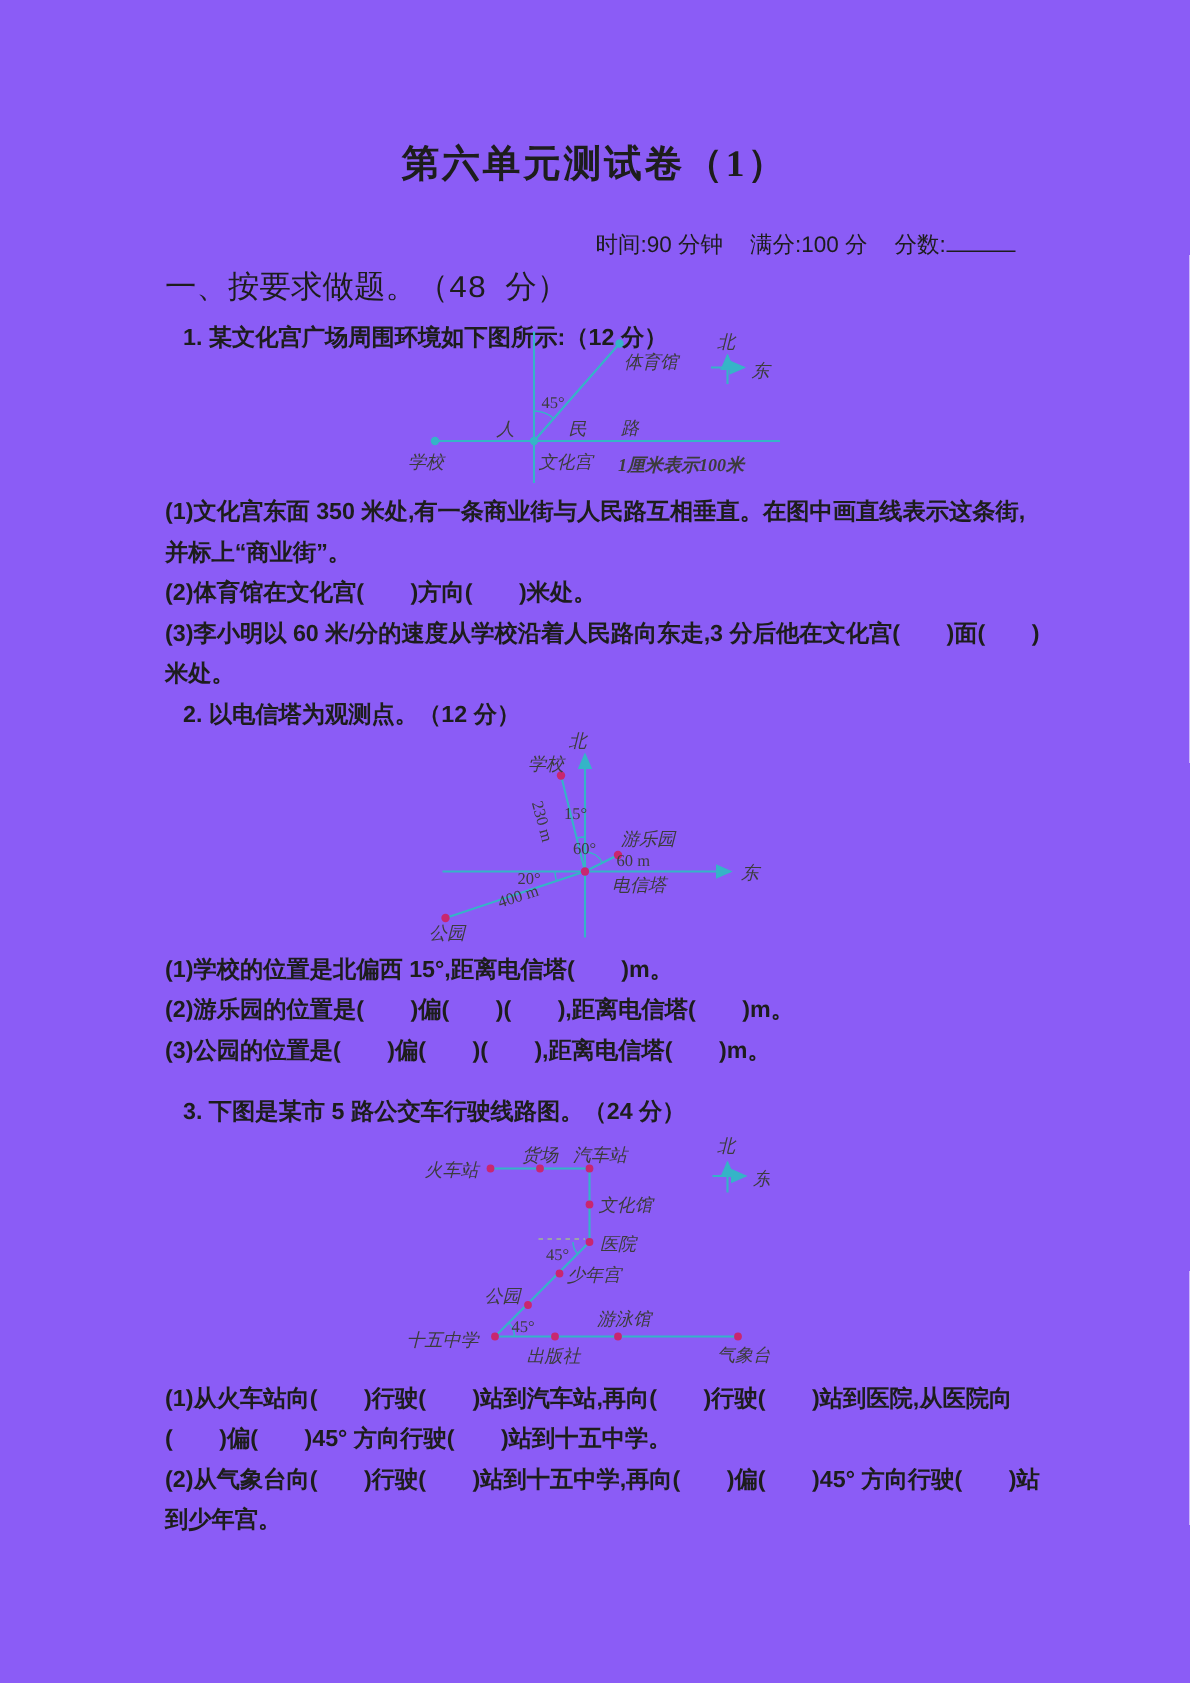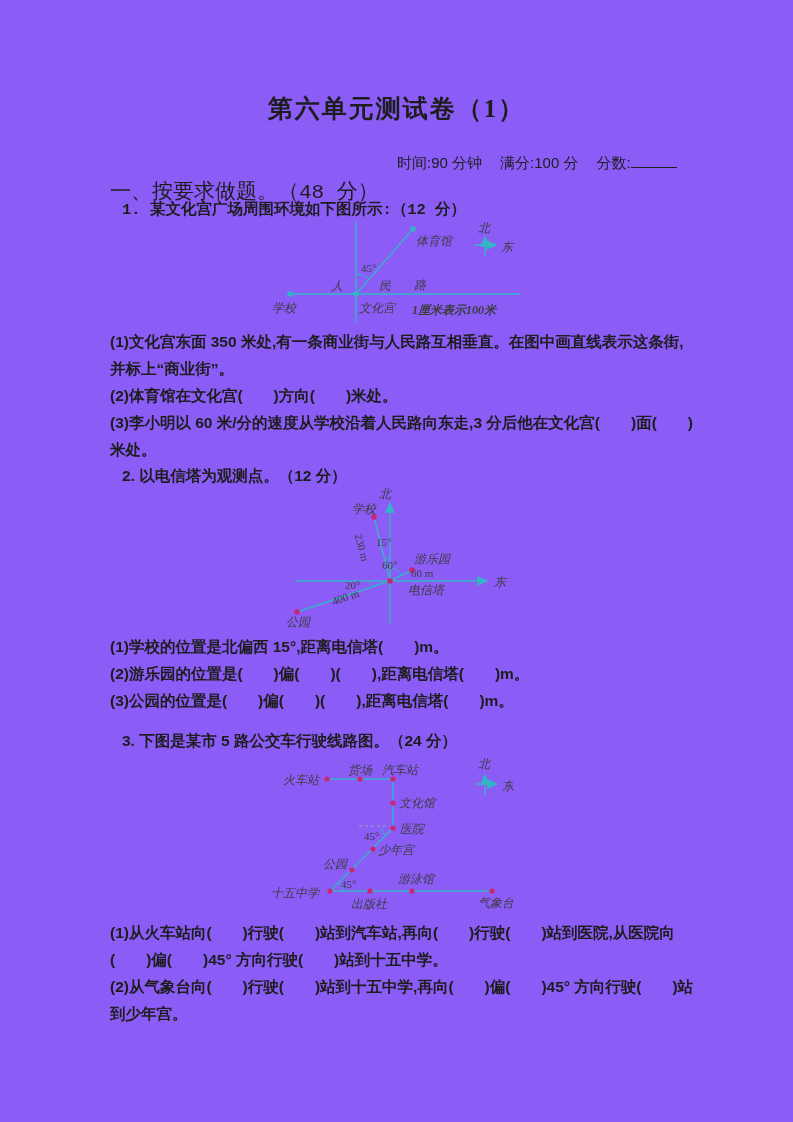--- a/index.html
+++ b/index.html
@@ -14,21 +14,21 @@
   .info-line {
     position:absolute; top:152px; left:385px; font-size:15px; font-weight:400; white-space:nowrap;margin-left:12px;
   }
   .info-line .gap { display:inline-block; width:18px; }
   .score-blank { display:inline-block; width:46px; height:15px; border-bottom:1.6px solid #1d1d1d; vertical-align:baseline; }
   .section-heading {
     position:absolute; left:110px; top:177px;
     font-family:Liberation Mono, monospace; font-size:21px; font-weight:400;
   }
   .q-heading { position:absolute; font-size:15.5px; font-weight:600; }
-  .q1-heading { left:122px; top:199px;font-family:Liberation Mono, monospace; }
+  .q1-heading { left:122px; top:215px; }
   .q2-heading { left:122px; top:466px;text-align:right; }
   .q3-heading { left:122px; top:731px; }
   .q-items { position:absolute; left:110px; width:588px; font-size:15.5px; font-weight:600; line-height:27px; }
   .q-items p { margin:0; }
   .q1-items { top:328px; }
   .q2-items { top:633px; }
   .q3-items { top:919px; }
   .diagram { position:absolute; }
   .d1 { left:228px; top:216px; }
   .d2 { left:278px; top:486px; }

